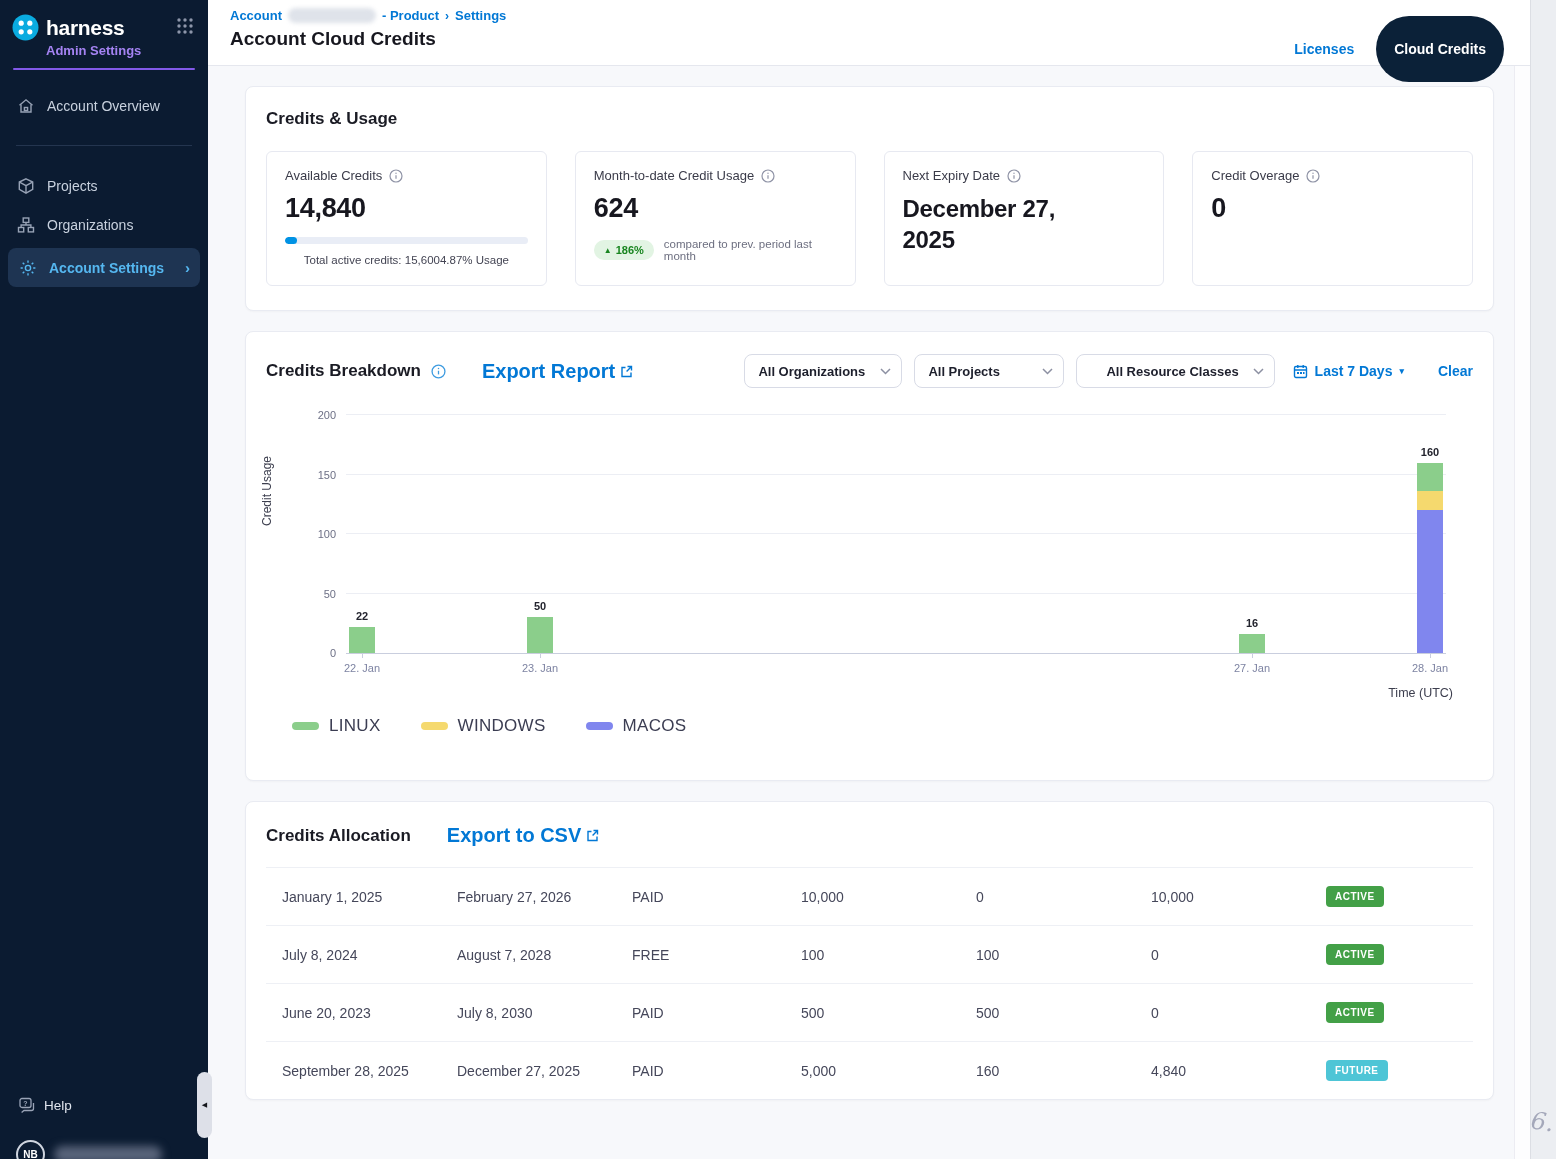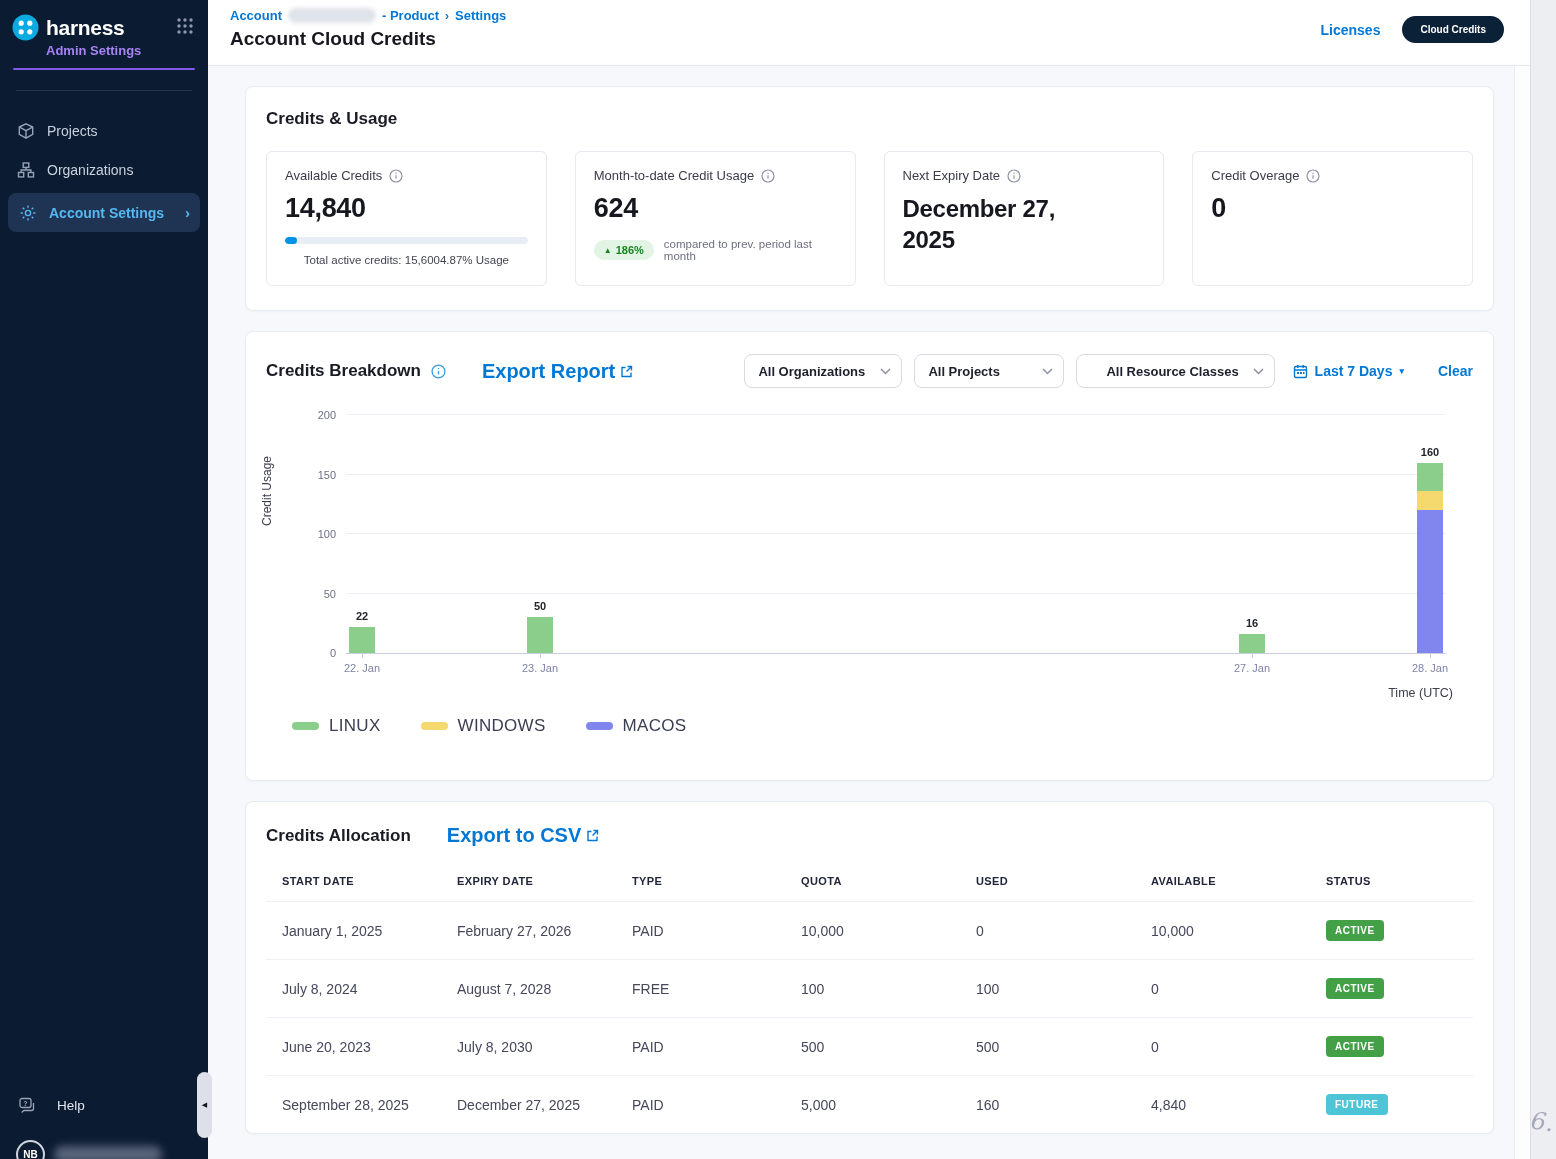--- a/index.html
+++ b/index.html
@@ -20,43 +20,43 @@
   .brand-underline { margin:10px 13px 0 13px; height:2px; background:#8259e8; border-radius:2px; }
   .nav { margin-top:16px; }
   .nav-item { display:flex; align-items:center; gap:12px; padding:10px 16px; font-size:14px;
     color:#c8d1de; cursor:pointer; }
   .nav-item .nicon { width:19px; height:19px; flex:0 0 19px; display:flex; align-items:center; justify-content:center; color:#97a2b5; }
   .nav-divider { margin:20px 16px; height:1px; background:#24354f; }
   .nav-item.selected { margin:4px 8px 0 8px; padding:10px 10px; background:#1e3452; border-radius:8px;
     color:#55b7f0; font-weight:bold; }
   .nav-item.selected .nicon { color:#55b7f0; }
   .nav-chevron { margin-left:auto; color:#55b7f0; font-size:15px; font-weight:bold; }
-  .help-row { position:absolute; left:18px; bottom:44px; display:flex; align-items:center; gap:20px;
+  .help-row { position:absolute; left:18px; bottom:44px; display:flex; align-items:center; gap:7px;
     font-size:13.5px; color:#e0e5ee; cursor:pointer; }
   .user-row { position:absolute; left:16px; bottom:-10px; display:flex; align-items:center; gap:9px; }
   .avatar { width:29px; height:29px; border-radius:50%; border:2px solid #cfd5df; color:#fff;
     font-size:10px; font-weight:bold; display:flex; align-items:center; justify-content:center; }
   .user-blur { width:108px; height:17px; background:#59647a; border-radius:9px; filter:blur(4px); }
   .collapse-handle { position:absolute; left:197px; top:1072px; width:15px; height:66px;
     background:#dde0e8; border-radius:10px; display:flex; align-items:center; justify-content:center;
     font-size:7px; color:#14161c; cursor:pointer; z-index:5; }
 
   
   .topbar { position:absolute; left:208px; top:0; width:1322px; height:66px; background:#fff;
     border-bottom:1px solid #e5e7ee; padding:8px 24px 0 22px; }
   .breadcrumb { display:flex; align-items:center; gap:6px; font-size:13px; font-weight:bold; color:#0278d5; }
   .crumb { cursor:pointer; }
   .crumb-blur { display:inline-block; width:88px; height:15px; background:#dfe3ea; border-radius:8px;
     filter:blur(2px); }
   .crumb-sep { color:#0278d5; font-size:12px; }
   .page-title { margin-top:5px; font-size:19px; font-weight:bold; color:#17171f; }
   .topbar-right { position:absolute; right:26px; top:16px; display:flex; align-items:center; gap:22px; }
   .link { color:#0278d5; font-weight:bold; font-size:14px; cursor:pointer; }
-  .pill-btn { background:#0b2138; color:#fff; font-size:10px; font-weight:bold; border:none;
-    border-radius:999px; padding:8px 18px; cursor:pointer; }
+  .pill-btn { background:#0b2138; color:#fff; font-size:14px; font-weight:bold; border:none;
+    border-radius:999px; padding:25px 18px; cursor:pointer; }
 
   
   .content { position:absolute; left:208px; top:66px; width:1322px; height:1093px; overflow:hidden; }
   .section-card { margin:20px 36px 0 37px; background:#fff; border:1px solid #e9ebf2; border-radius:8px;
     box-shadow:0 1px 2px rgba(20,20,40,.03); padding:22px 20px; }
   .section-title { font-size:17px; font-weight:bold; color:#1a1b24; }
 
   
   .stat-grid { display:grid; grid-template-columns:repeat(4,1fr); gap:28px; margin-top:22px; }
   .stat-card { border:1px solid #e7e9f1; border-radius:6px; min-height:135px; padding:16px 18px; background:#fff; }
@@ -145,20 +145,30 @@
             <circle cx="3" cy="15" r="1.7"></circle>
             <circle cx="9" cy="15" r="1.7"></circle>
             <circle cx="15" cy="15" r="1.7"></circle>
           </svg>
       </span>
     </div>
     <div class="brand-sub">Admin Settings</div>
     <div class="brand-underline"></div>
 
     <div class="nav">
+      <div class="nav-item">
+        <span class="nicon">
+          <svg width="18" height="18" viewBox="0 0 18 18" fill="none" stroke="currentColor" stroke-width="1.4">
+              <path d="M2.5 8.2 9 2.8l6.5 5.4"></path>
+              <path d="M4 7.5V15h10V7.5"></path>
+              <rect x="7.4" y="10.5" width="3.2" height="3"></rect>
+            </svg>
+        </span>
+        <span>Account Overview</span>
+      </div>
       <div class="nav-divider"></div>
       <div class="nav-item">
         <span class="nicon">
           <svg width="18" height="18" viewBox="0 0 18 18" fill="none" stroke="currentColor" stroke-width="1.4">
               <path d="M9 1.8 15.7 5v7.4L9 16.2 2.3 12.4V5z"></path>
               <path d="M2.5 5.2 9 8.6l6.5-3.4M9 8.6v7.4"></path>
             </svg>
         </span>
         <span>Projects</span>
       </div>
@@ -422,29 +432,20 @@
           <span>Export to CSV</span>
           <span style="display:flex;">
               <svg width="13" height="13" viewBox="0 0 13 13" fill="none" stroke="currentColor" stroke-width="1.4">
                 <path d="M5.5 2.5H2v9h9V7.5"></path>
                 <path d="M7.5 1.5h4v4M11.2 1.8 6.6 6.4"></path>
               </svg>
             </span>
         </span>
       </div>
       <div class="alloc-table">
-        <div class="t-row" id="alloc-head">
-            <div class="t-head">START DATE</div>
-            <div class="t-head">EXPIRY DATE</div>
-            <div class="t-head">TYPE</div>
-            <div class="t-head">QUOTA</div>
-            <div class="t-head">USED</div>
-            <div class="t-head">AVAILABLE</div>
-            <div class="t-head">STATUS</div>
-          </div>
         <div id="alloc-body">
             <div class="t-row t-body-row">
               <div class="t-cell">January 1, 2025</div>
               <div class="t-cell">February 27, 2026</div>
               <div class="t-cell">PAID</div>
               <div class="t-cell">10,000</div>
               <div class="t-cell">0</div>
               <div class="t-cell">10,000</div>
               <div class="t-cell"><span class="status-badge" style="background: rgb(67, 160, 71);">ACTIVE</span></div>
             </div>

